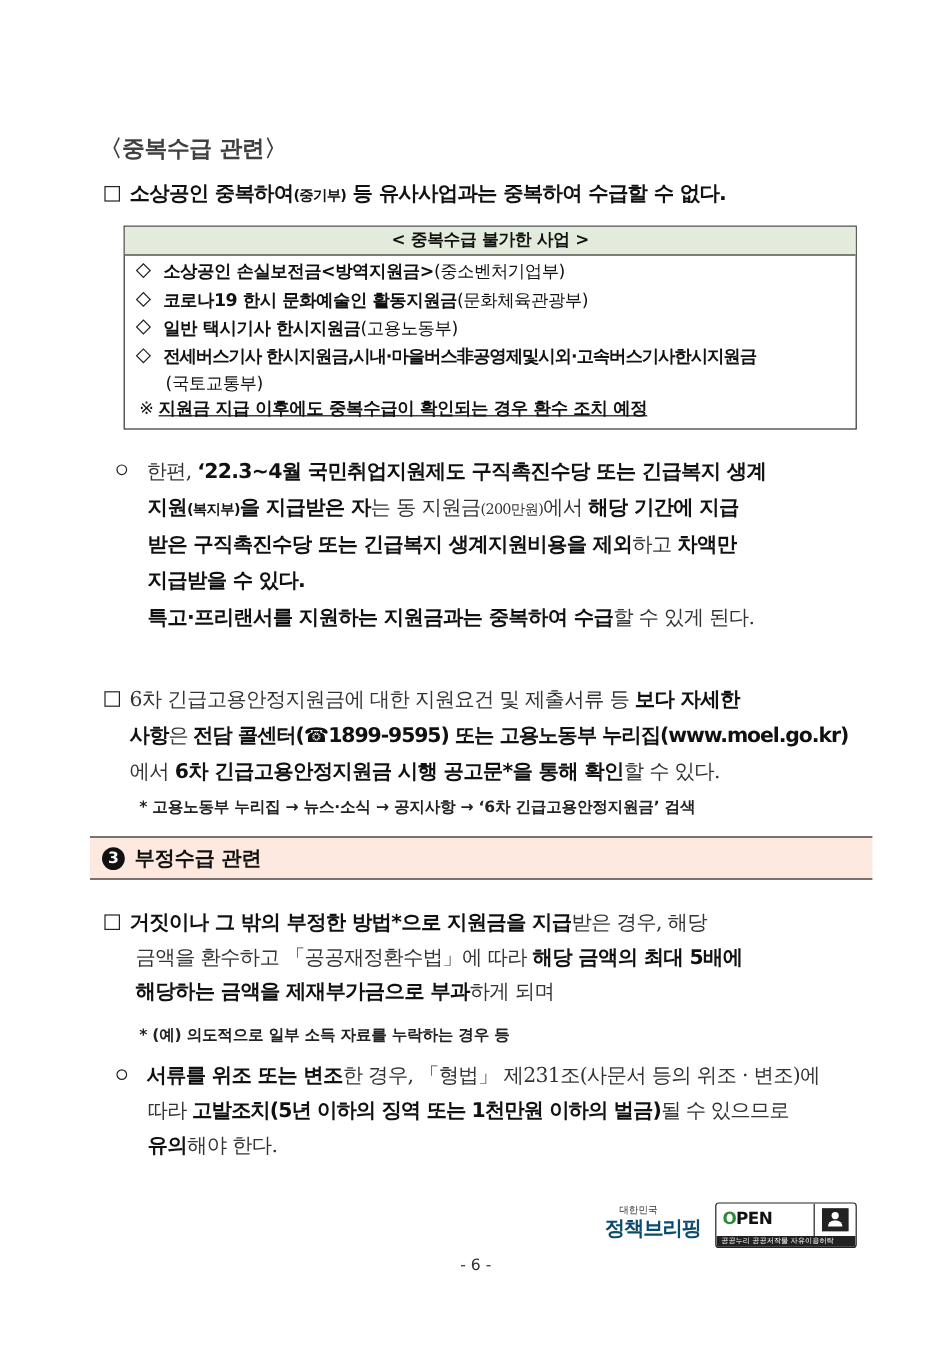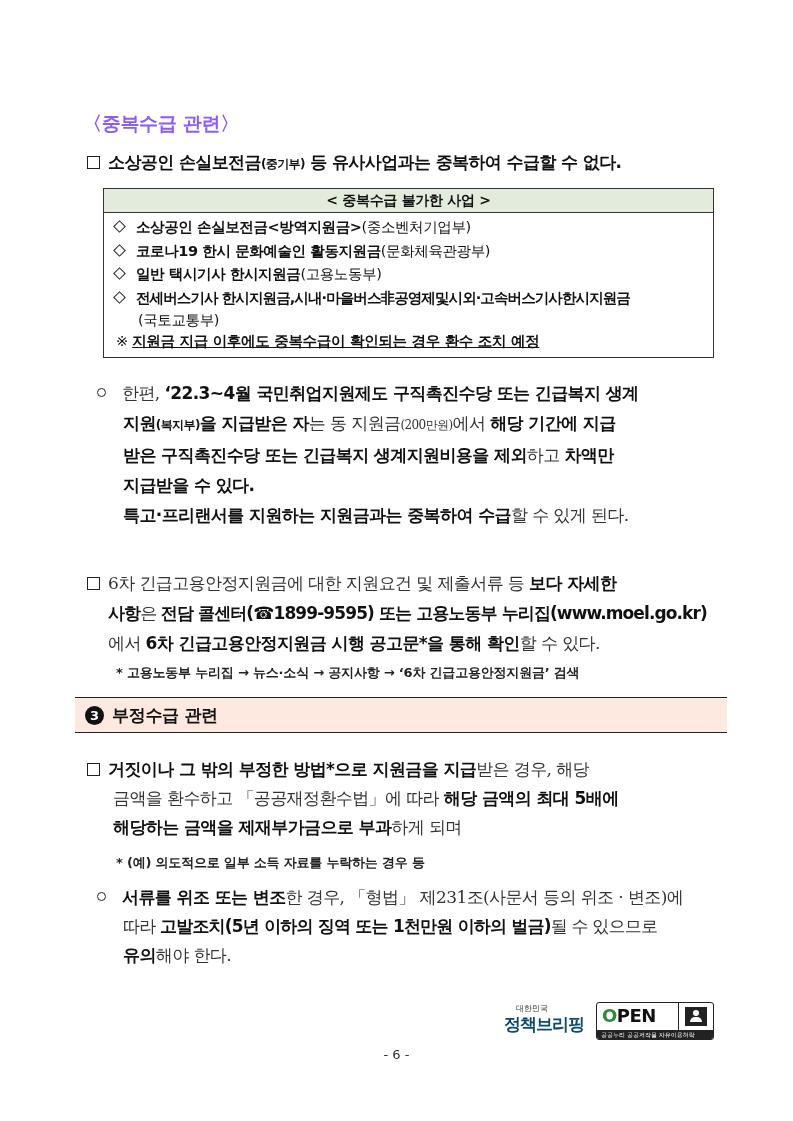--- a/index.html
+++ b/index.html
@@ -4,21 +4,21 @@
   <style>
     * { box-sizing: border-box; margin: 0; padding: 0; }
     html, body { width: 793px; height: 1121px; background: #ffffff; }
     body { position: relative; font-family: "DejaVu Sans", sans-serif; color: #111; overflow: hidden; }
     .abs { position: absolute; }
     .b { font-weight: bold; }
     .serif { font-family: "DejaVu Serif", serif; font-weight: normal; color: #333; }
     .u { text-decoration: underline; }
     .small { font-size: 12px; text-align: right; }
 
-    .section-title { left: 83px; top: 111px; font-size: 19px; font-weight: bold; color: #8b5cf6; letter-spacing: -0.3px; }
+    .section-title { left: 83px; top: 111px; font-size: 19px; font-weight: bold; color: #404040; letter-spacing: -0.3px; }
 
     .line { white-space: nowrap; font-size: 17px; letter-spacing: -0.6px; line-height: 24px; }
     .bullet-sq { display: inline-block; width: 13px; height: 13px; border: 1.3px solid #222; margin-right: 8px; vertical-align: -1px; }
     .bullet-circ { display: inline-block; width: 9px; height: 9px; border: 1.3px solid #222; border-radius: 50%; margin-right: 16px; vertical-align: 2px; }
 
     .box { left: 103px; top: 188px; width: 611px; height: 170px; border: 1.5px solid #333; }
     .box-head { height: 24px; background: #e3ecdc; border-bottom: 1.5px solid #333; text-align: center; font-size: 14px; font-weight: bold; line-height: 22px; letter-spacing: -0.3px; }
     .box-body { padding: 3px 0 0 8px; }
     .box-line { font-size: 14.5px; line-height: 23.5px; white-space: nowrap; letter-spacing: -0.4px; }
     .diamond { display: inline-block; width: 9px; height: 9px; border: 1.2px solid #222; transform: rotate(45deg); margin: 0 12px 0 3px; vertical-align: 1px; }
@@ -29,37 +29,37 @@
     .heading-bar { left: 75px; top: 697px; width: 652px; height: 36px; background: #fde9df; border-top: 1.6px solid #222; border-bottom: 1.6px solid #222; }
     .heading-bar .num { display: inline-block; width: 19px; height: 19px; border-radius: 50%; background: #111; color: #fff; font-size: 13px; font-weight: bold; text-align: center; line-height: 19px; margin: 8px 8px 0 10px; vertical-align: top; }
     .heading-bar .txt { display: inline-block; font-size: 17px; font-weight: bold; margin-top: 6px; vertical-align: top; letter-spacing: -0.3px; }
 
     .logo1 { left: 504px; top: 1003px; width: 80px; }
     .logo1 .top { font-size: 8px; color: #333; text-align: left; padding-left: 12px; }
     .logo1 .main { font-size: 17px; font-weight: bold; color: #0c4a6e; letter-spacing: -1px; line-height: 20px; }
 
     .logo2 { left: 596px; top: 1002px; width: 118px; height: 38px; border: 1.5px solid #222; border-radius: 3px; overflow: hidden; }
     .logo2 .top-row { height: 27px; display: flex; }
-    .logo2 .open { width: 82px; border-right: 1.5px solid #222; font-size: 18px; font-weight: bold; line-height: 26px; padding-left: 5px; color: #111; letter-spacing: -0.5px; }
+    .logo2 .open { width: 82px; border-right: 1.5px solid #222; font-size: 14px; font-weight: bold; line-height: 26px; padding-left: 5px; color: #111; letter-spacing: -0.5px; }
     .logo2 .open .o { color: #2e8b3a; }
     .logo2 .person { flex: 1; display: flex; align-items: center; justify-content: center; }
     .logo2 .person-box { width: 22px; height: 19px; border: 1.2px solid #222; background: #222; position: relative; }
     .logo2 .person-box::before { content: ""; position: absolute; left: 7px; top: 2px; width: 6px; height: 6px; border-radius: 50%; background: #fff; }
     .logo2 .person-box::after { content: ""; position: absolute; left: 4px; top: 9px; width: 12px; height: 5px; border-radius: 6px 6px 0 0; background: #fff; }
     .logo2 .bottom-row { height: 10px; background: #222; color: #fff; font-size: 6px; line-height: 10px; padding-left: 4px; white-space: nowrap; }
 
     .page-num { left: 0; width: 793px; top: 1047px; text-align: center; font-size: 13px; color: #333; }
   </style>
 </head>
 <body>
 
 <div class="abs section-title">〈중복수급 관련〉</div>
 
 <div class="abs line" style="left:87px; top:150px;">
-  <span class="bullet-sq"></span><span class="b">소상공인 손실보전금</span><span class="b small">(중기부)</span><span class="b"> 등 유사사업과는 중복하여 수급할 수 없다.</span>
+  <span class="bullet-sq"></span><span class="b">소상공인 중복하여</span><span class="b small">(중기부)</span><span class="b"> 등 유사사업과는 중복하여 수급할 수 없다.</span>
 </div>
 
 <div class="abs box">
   <div class="box-head">&lt; 중복수급 불가한 사업 &gt;</div>
   <div class="box-body">
     <div class="box-line"><span class="diamond"></span><span class="b">소상공인 손실보전금&lt;방역지원금&gt;</span><span>(중소벤처기업부)</span></div>
     <div class="box-line"><span class="diamond"></span><span class="b">코로나19 한시 문화예술인 활동지원금</span><span>(문화체육관광부)</span></div>
     <div class="box-line"><span class="diamond"></span><span class="b">일반 택시기사 한시지원금</span><span>(고용노동부)</span></div>
     <div class="box-line" style="letter-spacing:-0.9px;"><span class="diamond"></span><span class="b">전세버스기사  한시지원금,시내·마을버스非공영제및시외·고속버스기사한시지원금</span></div>
     <div class="box-line" style="padding-left:26px; line-height:20px;">(국토교통부)</div>

